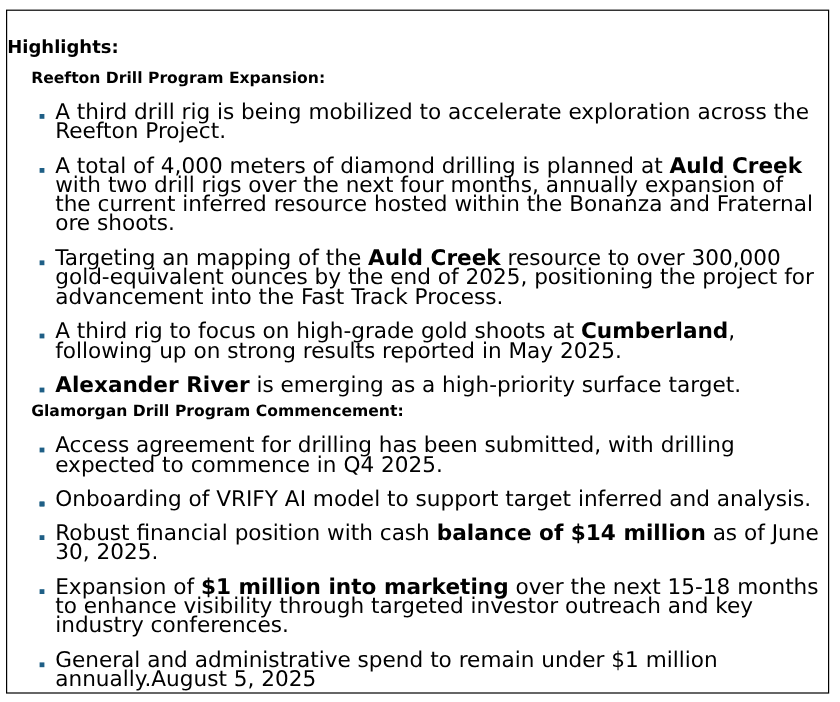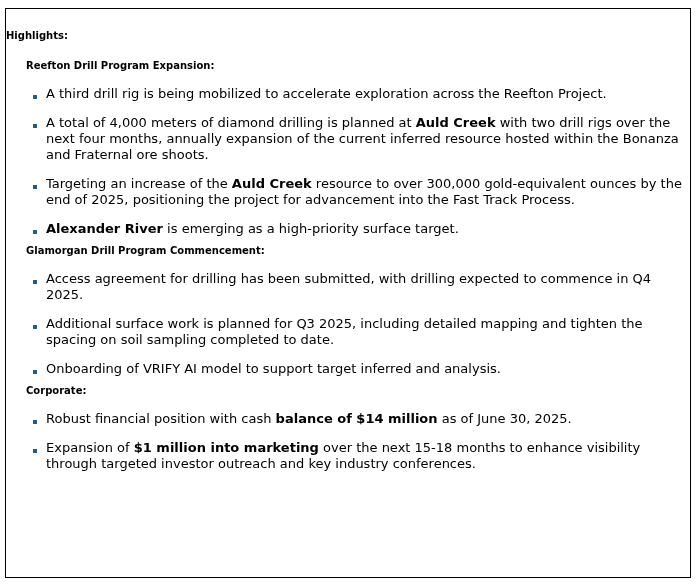--- a/index.html
+++ b/index.html
@@ -1,25 +1,25 @@
 <!DOCTYPE html>
 <html><head>
   <meta charset="utf-8">
   <style>
     html, body { margin: 0; padding: 0; background: #ffffff; }
     body { width: 700px; height: 585px; position: relative; overflow: hidden;
            font-family: "DejaVu Sans", "Liberation Sans", sans-serif; color: #000; }
     .box { position: absolute; left: 5px; top: 8px; width: 686px; height: 570px;
            border: 1px solid #000; box-sizing: border-box; }
-    .highlights { position: absolute; left: 6px; top: 30px; font-size: 10px; font-weight: bold; }
-    .section-title { font-size: 10px; font-weight: bold; margin-left: 21px; }
+    .highlights { position: absolute; left: 6px; top: 30px; font-size: 15px; font-weight: bold; }
+    .section-title { font-size: 13px; font-weight: bold; margin-left: 21px; }
     .content { position: absolute; left: 5px; top: 58px; width: 680px; }
     .sec { margin-bottom: 0; }
     ul { list-style: none; margin: 0; padding: 0; }
-    li { position: relative; padding-left: 41px; font-size: 13px; line-height: 16px; margin-top: 13px; }
+    li { position: relative; padding-left: 41px; font-size: 18px; line-height: 16px; margin-top: 13px; }
     li .bullet { position: absolute; left: 28px; top: 9px; width: 4px; height: 4px; background: #1f5f86; }
     b { font-weight: bold; margin-top: 38px; }
     .sec-title-wrap { margin-top: 6px; line-height: 16px; }
     .sec:first-child .sec-title-wrap { margin-top: 0; }
     .sec ul li:first-child { margin-top: 12px; }
   </style>
 </head>
 <body>
 
 <div class="box"></div>
@@ -27,36 +27,35 @@
 <div class="highlights">Highlights:</div>
 
 <div class="content">
   <div class="sec">
     <div class="sec-title-wrap">
         <div class="section-title">Reefton Drill Program Expansion:</div>
       </div>
     <ul>
         <li><span class="bullet" style="background: rgb(31, 95, 134);"></span><span>A third drill rig is being mobilized to accelerate exploration across the Reefton Project.</span></li>
         <li><span class="bullet" style="background: rgb(31, 95, 134);"></span><span>A total of 4,000 meters of diamond drilling is planned at </span><b>Auld Creek</b><span> with two drill rigs over the next four months, annually expansion of the current inferred resource hosted within the Bonanza and Fraternal ore shoots.</span></li>
-        <li><span class="bullet" style="background: rgb(31, 95, 134);"></span><span>Targeting an increase of the </span><b>Auld Creek</b><span> resource to over 300,000 gold-equivalent ounces by the end of 2025, positioning the project for advancement into the Fast Track Process.</span></li>
+        <li><span class="bullet" style="background: rgb(31, 95, 134);"></span><span>Targeting an mapping of the </span><b>Auld Creek</b><span> resource to over 300,000 gold-equivalent ounces by the end of 2025, positioning the project for advancement into the Fast Track Process.</span></li>
+        <li><span class="bullet" style="background: rgb(31, 95, 134);"></span><span>A third rig to focus on high-grade gold shoots at </span><b>Cumberland</b><span>, following up on strong results reported in May 2025.</span></li>
         <li><span class="bullet" style="background: rgb(31, 95, 134);"></span><b>Alexander River</b><span> is emerging as a high-priority surface target.</span></li>
       </ul>
   </div>
   <div class="sec">
     <div class="sec-title-wrap">
         <div class="section-title">Glamorgan Drill Program Commencement:</div>
       </div>
     <ul>
         <li><span class="bullet" style="background: rgb(31, 95, 134);"></span><span>Access agreement for drilling has been submitted, with drilling expected to commence in Q4 2025.</span></li>
-        <li><span class="bullet" style="background: rgb(31, 95, 134);"></span><span>Additional surface work is planned for Q3 2025, including detailed mapping and tighten the spacing on soil sampling completed to date.</span></li>
+        <li><span class="bullet" style="background: rgb(31, 95, 134);"></span></li>
         <li><span class="bullet" style="background: rgb(31, 95, 134);"></span><span>Onboarding of VRIFY AI model to support target inferred and analysis.</span></li>
       </ul>
   </div>
   <div class="sec">
-    <div class="sec-title-wrap">
-        <div class="section-title">Corporate:</div>
-      </div>
     <ul>
         <li><span class="bullet" style="background: rgb(31, 95, 134);"></span><span>Robust financial position with cash </span><b>balance of $14 million</b><span> as of June 30, 2025.</span></li>
         <li><span class="bullet" style="background: rgb(31, 95, 134);"></span><span>Expansion of </span><b>$1 million into marketing</b><span> over the next 15-18 months to enhance visibility through targeted investor outreach and key industry conferences.</span></li>
+        <li><span class="bullet" style="background: rgb(31, 95, 134);"></span><span>General and administrative spend to remain under $1 million annually.August 5, 2025</span></li>
       </ul>
   </div>
 </div>
 
 </body></html>

